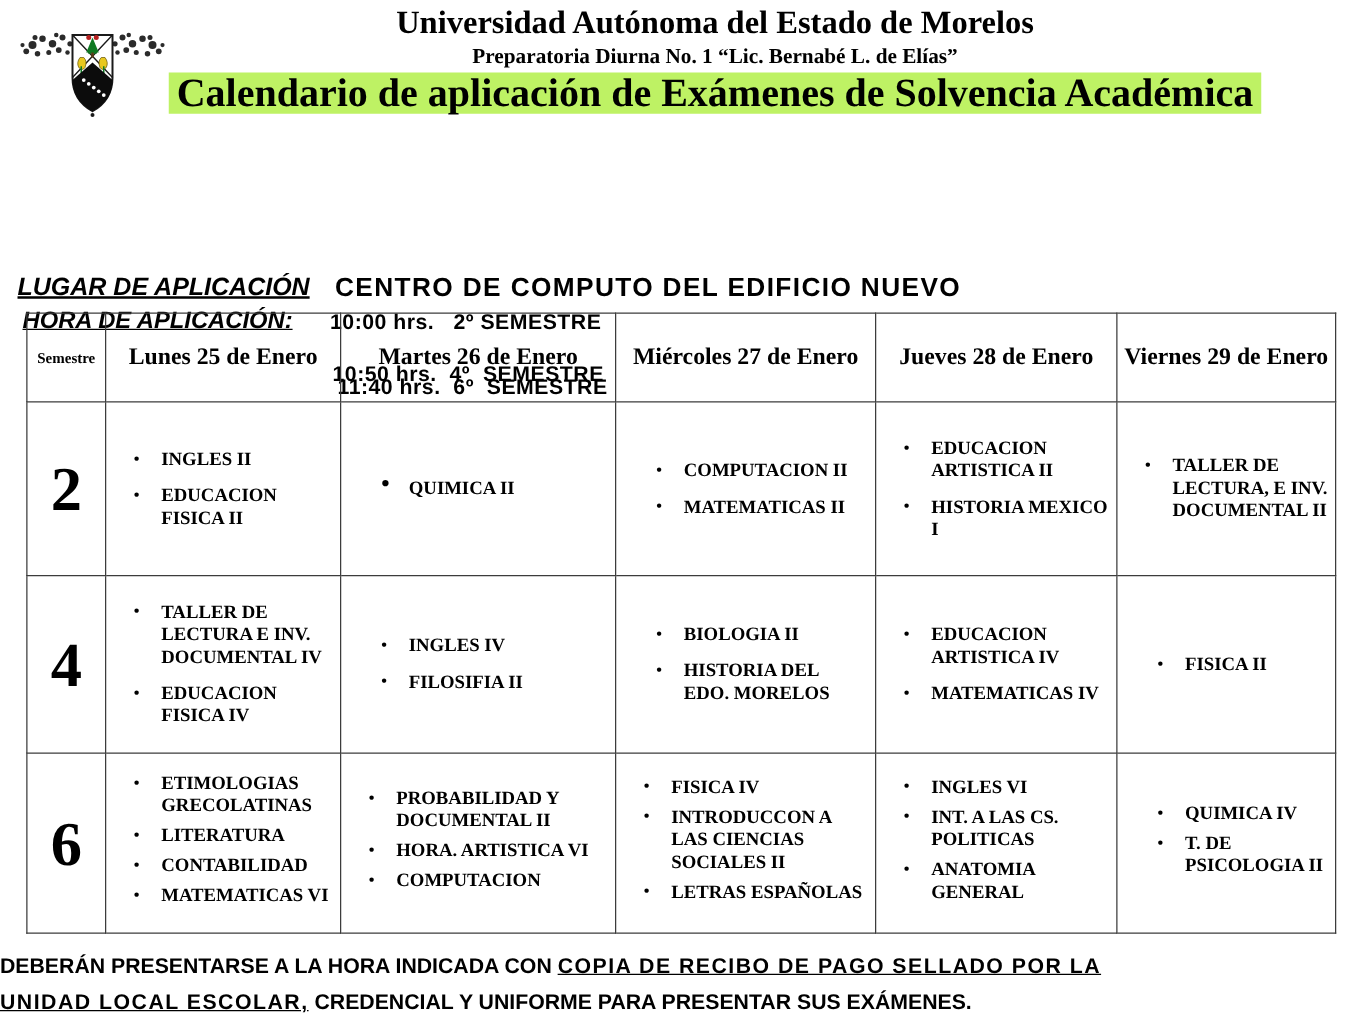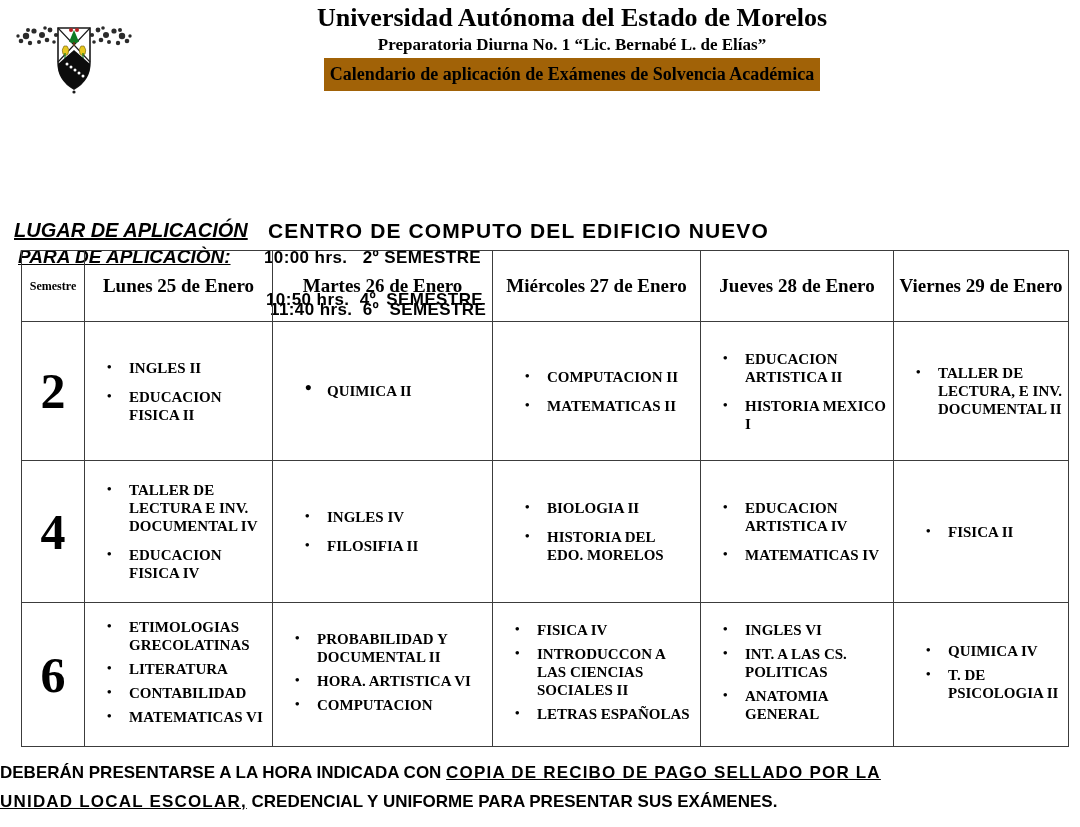--- a/index.html
+++ b/index.html
@@ -47,24 +47,24 @@
     font-size: 17px;
     line-height: 22px;
     padding-top: 1px;
   }
   .calendar-title-wrap {
     margin-top: 2px;
     text-align: center;
   }
   .calendar-title {
     display: inline-block;
-    background: #a16207;
-    font-family: "Liberation Serif", "DejaVu Serif", serif;
-    font-weight: bold;
-    font-size: 18px;
+    background: #bef264;
+    font-family: "Liberation Serif", "DejaVu Serif", serif;
+    font-weight: bold;
+    font-size: 32px;
     line-height: 30px;
     padding: 1px 6px 2px 6px;
     white-space: nowrap;
   }
 
   
   .info {
     position: relative;
     height: 140px;
     font-family: "Liberation Sans", "DejaVu Sans", sans-serif;
@@ -279,21 +279,21 @@
     <div class="calendar-title-wrap">
       <span class="calendar-title">Calendario de aplicación de Exámenes de Solvencia Académica</span>
     </div>
   </div>
 </div>
 
 <div class="info">
   <span class="lbl-lugar">LUGAR DE APLICACIÓN</span>
   <span class="val-lugar">CENTRO DE COMPUTO DEL EDIFICIO NUEVO</span>
 
-  <span class="lbl-hora">PARA DE APLICACIÒN:</span>
+  <span class="lbl-hora">HORA DE APLICACIÓN:</span>
 
   <span class="hora-line hora-1">10:00 hrs.   2º SEMESTRE</span>
   <span class="hora-line hora-2">10:50 hrs.  4º  SEMESTRE</span>
   <span class="hora-line hora-3">11:40 hrs.  6º  SEMESTRE</span>
 
 </div>
 
 <div class="table-wrap">
   <table class="cal">
     <colgroup>

